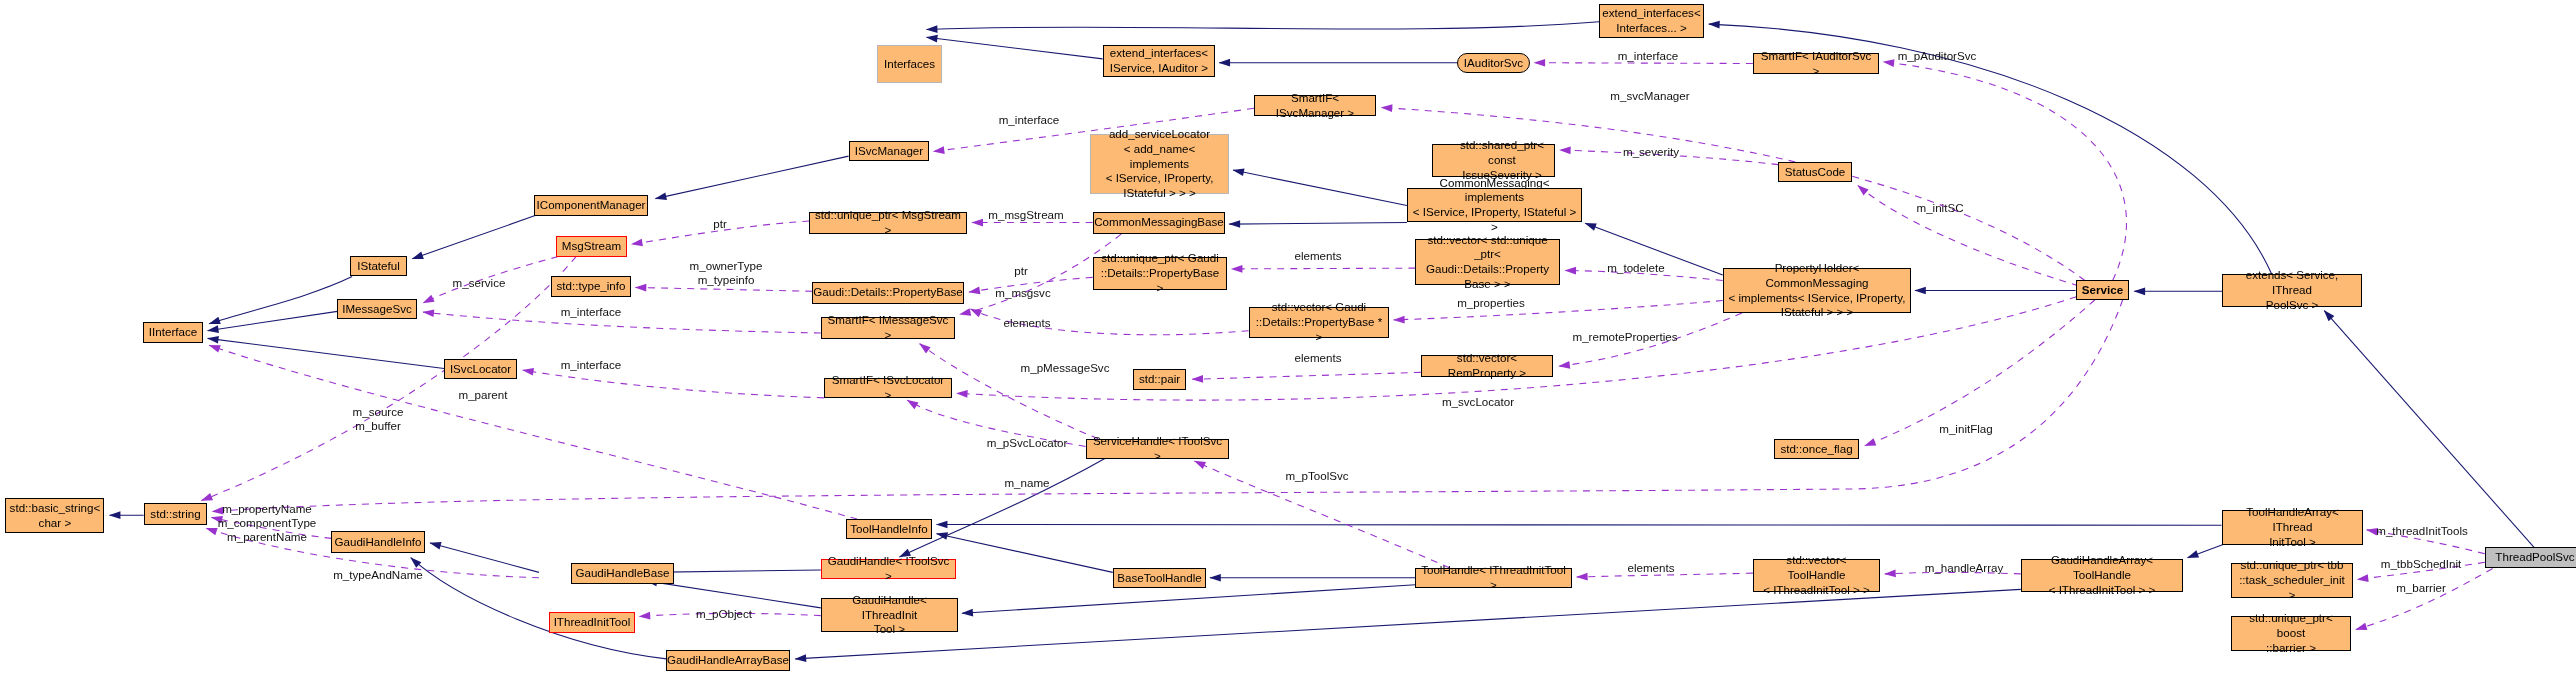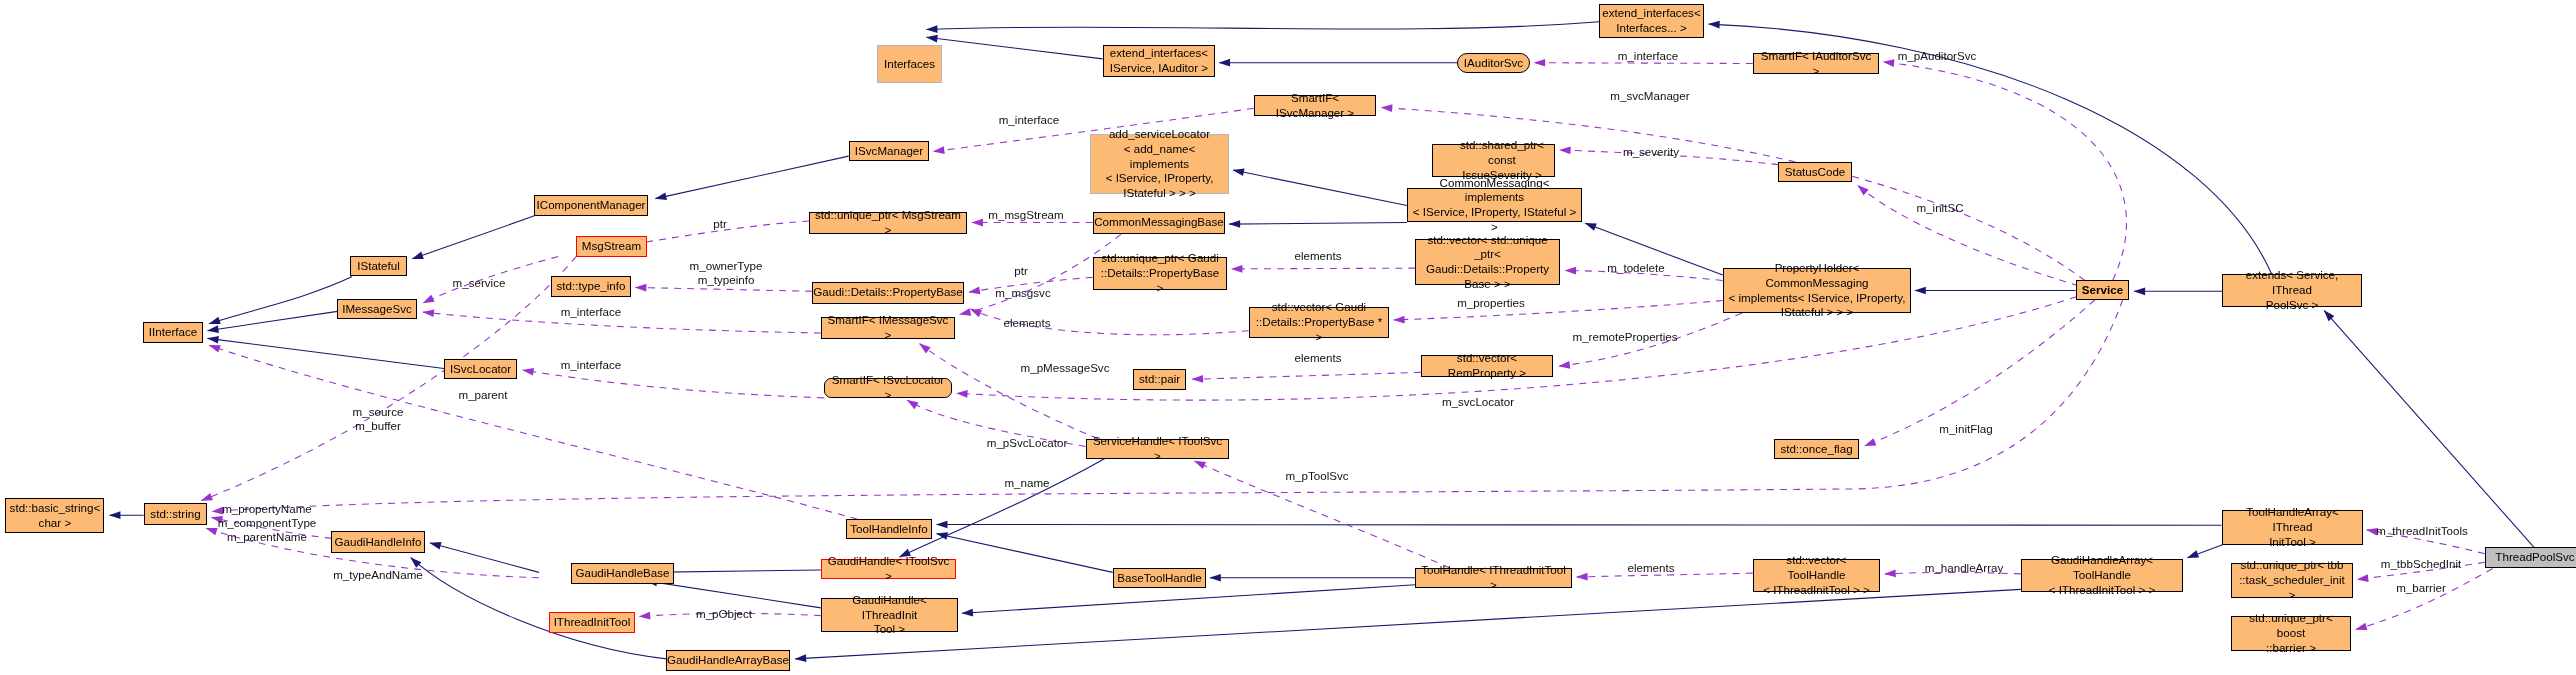--- a/index.html
+++ b/index.html
@@ -112,21 +112,21 @@
 &lt; IService, IProperty,
 IStateful &gt; &gt; &gt;</div>
       <div class="node" style="left: 1432px; top: 144px; width: 123px; height: 33px; padding-left: 20px;">std::shared_ptr&lt; const
 IssueSeverity &gt;</div>
       <div class="node" style="left: 1778px; top: 162px; width: 74px; height: 20px;">StatusCode</div>
       <div class="node" style="left: 534px; top: 195px; width: 114px; height: 21px;">IComponentManager</div>
       <div class="node" style="left: 809px; top: 212px; width: 158px; height: 21.6px;">std::unique_ptr&lt; MsgStream &gt;</div>
       <div class="node" style="left: 1093px; top: 212px; width: 132px; height: 21.6px;">CommonMessagingBase</div>
       <div class="node" style="left: 1407px; top: 188px; width: 175px; height: 34px;">CommonMessaging&lt; implements
 &lt; IService, IProperty, IStateful &gt; &gt;</div>
-      <div class="node red" style="left: 576px; top: 236px; width: 71px; height: 21px;">MsgStream</div>
+      <div class="node red" style="left: 556px; top: 236px; width: 71px; height: 21px;">MsgStream</div>
       <div class="node" style="left: 350px; top: 256px; width: 57px; height: 20px;">IStateful</div>
       <div class="node" style="left: 551px; top: 276px; width: 80px; height: 21px;">std::type_info</div>
       <div class="node" style="left: 812px; top: 282px; width: 152px; height: 21.6px;">Gaudi::Details::PropertyBase</div>
       <div class="node" style="left: 1093px; top: 257px; width: 134px; height: 33px;">std::unique_ptr&lt; Gaudi
 ::Details::PropertyBase &gt;</div>
       <div class="node" style="left: 1415px; top: 239px; width: 145px; height: 46px;">std::vector&lt; std::unique
 _ptr&lt; Gaudi::Details::Property
 Base &gt; &gt;</div>
       <div class="node" style="left: 1723px; top: 268px; width: 188px; height: 45px;">PropertyHolder&lt; CommonMessaging
 &lt; implements&lt; IService, IProperty,
@@ -135,21 +135,21 @@
       <div class="node" style="left: 2222px; top: 274px; width: 140px; height: 33px;">extends&lt; Service, IThread
 PoolSvc &gt;</div>
       <div class="node" style="left: 337px; top: 299px; width: 80px; height: 20px;">IMessageSvc</div>
       <div class="node" style="left: 143px; top: 322px; width: 60px; height: 21px;">IInterface</div>
       <div class="node" style="left: 821px; top: 317px; width: 134px; height: 21.6px;">SmartIF&lt; IMessageSvc &gt;</div>
       <div class="node" style="left: 1249px; top: 307px; width: 140px; height: 31px;">std::vector&lt; Gaudi
 ::Details::PropertyBase * &gt;</div>
       <div class="node" style="left: 444px; top: 359px; width: 73px; height: 20px;">ISvcLocator</div>
       <div class="node" style="left: 1133px; top: 369px; width: 53px; height: 21px;">std::pair</div>
       <div class="node" style="left: 1421px; top: 355px; width: 132px; height: 21.6px;">std::vector&lt; RemProperty &gt;</div>
-      <div class="node" style="left: 824px; top: 378px; width: 128px; height: 20px; border-radius: 7px;">SmartIF&lt; ISvcLocator &gt;</div>
+      <div class="node" style="left: 824px; top: 378px; width: 128px; height: 20px;">SmartIF&lt; ISvcLocator &gt;</div>
       <div class="node" style="left: 1774px; top: 439px; width: 85px; height: 20px;">std::once_flag</div>
       <div class="node" style="left: 1086px; top: 439px; width: 143px; height: 20px;">ServiceHandle&lt; IToolSvc &gt;</div>
       <div class="node" style="left: 5.4px; top: 498px; width: 99px; height: 35px;">std::basic_string&lt;
 char &gt;</div>
       <div class="node" style="left: 144px; top: 503px; width: 63px; height: 22.4px;">std::string</div>
       <div class="node" style="left: 846px; top: 519px; width: 86px; height: 20px;">ToolHandleInfo</div>
       <div class="node" style="left: 331px; top: 531px; width: 94px; height: 22.4px;">GaudiHandleInfo</div>
       <div class="node" style="left: 2222px; top: 510px; width: 141px; height: 35px;">ToolHandleArray&lt; IThread
 InitTool &gt;</div>
       <div class="node target" style="left: 2485px; top: 547px; width: 100px; height: 21px;">ThreadPoolSvc</div>

